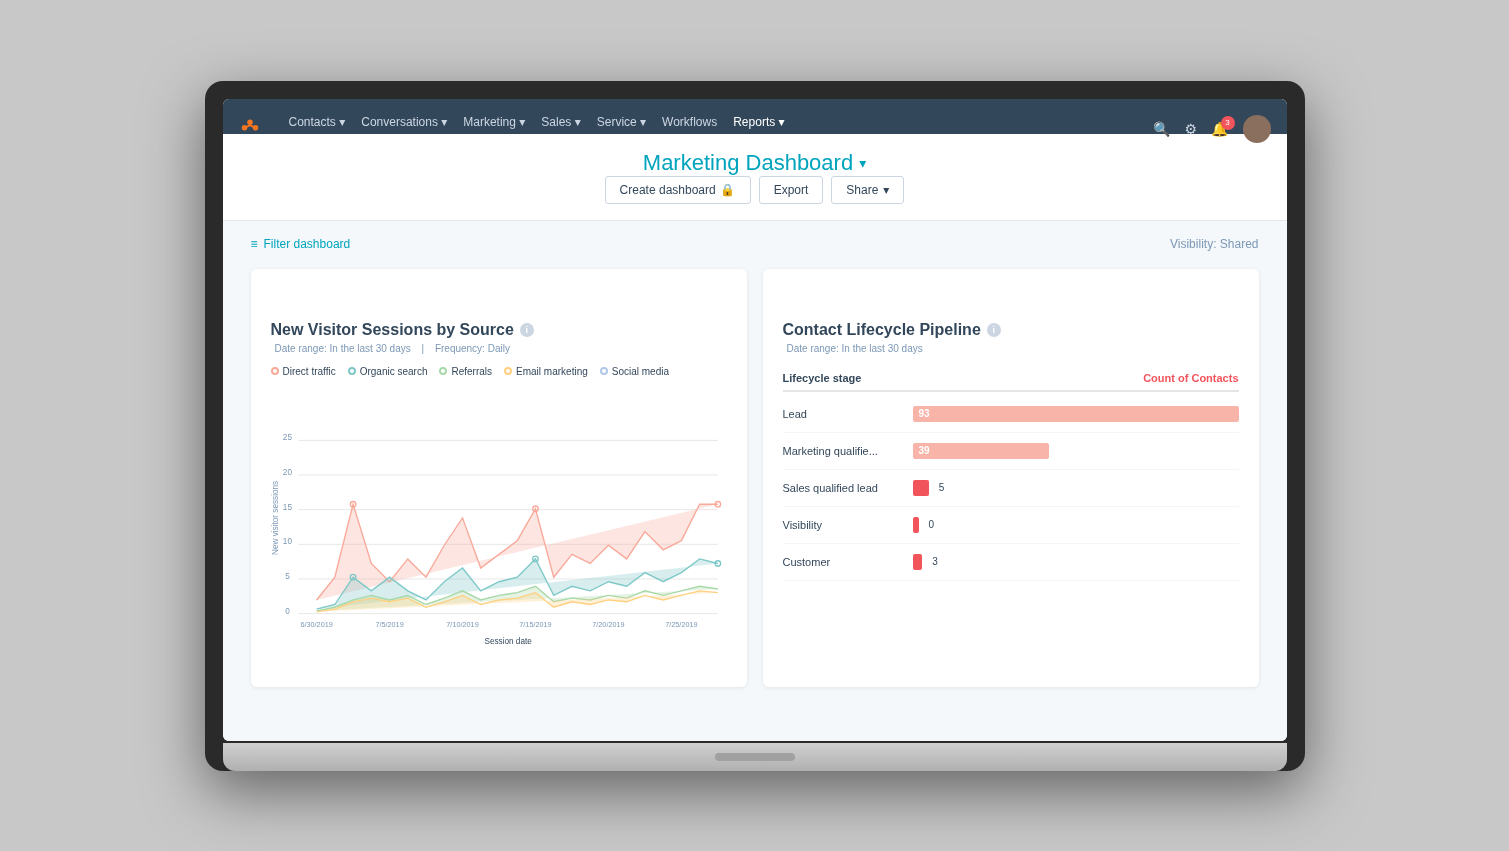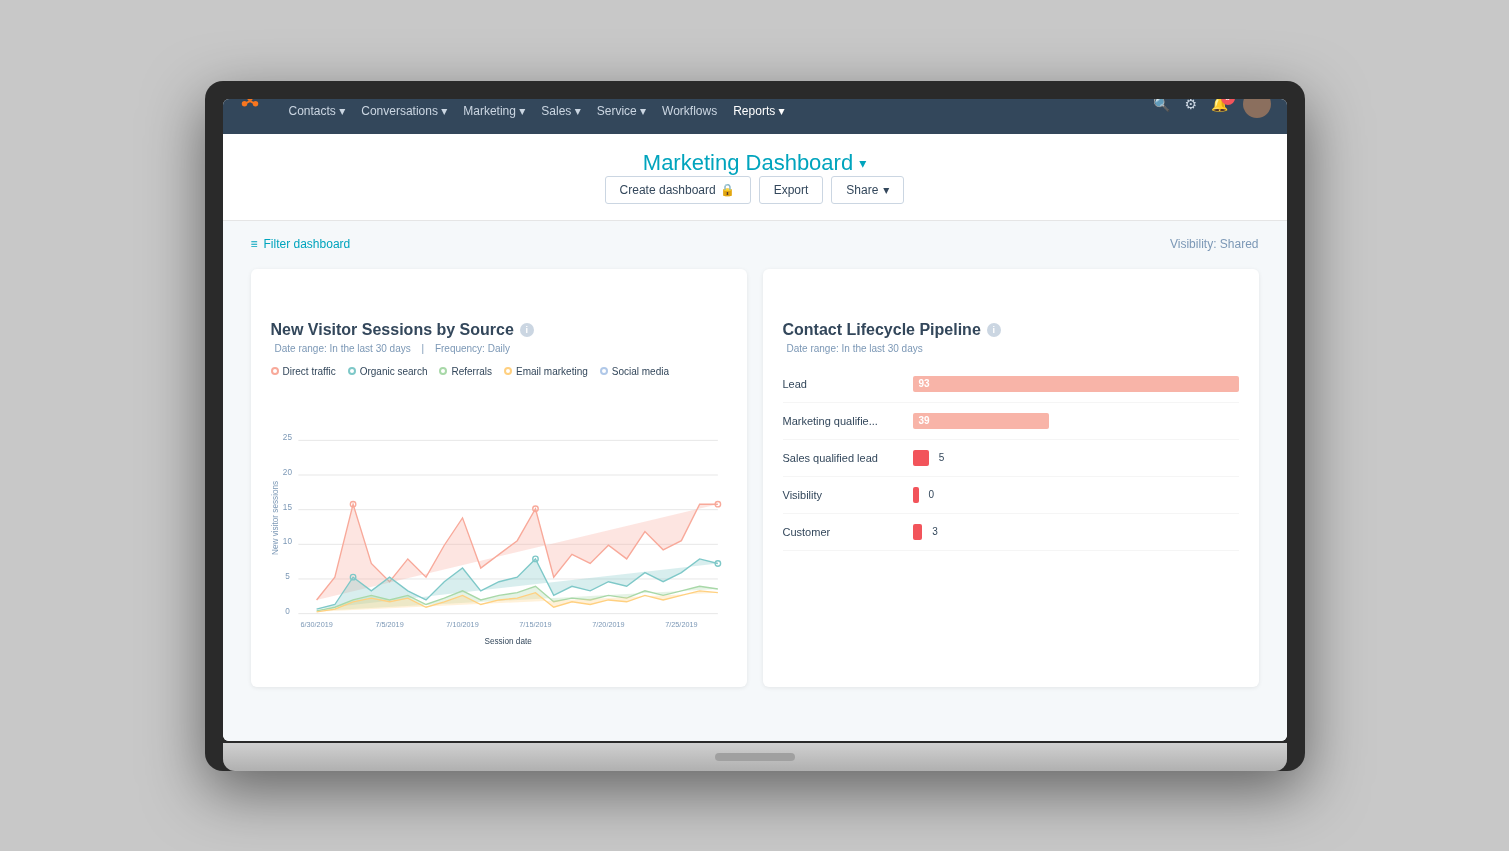--- a/index.html
+++ b/index.html
@@ -41,21 +41,21 @@
       height: 8px;
       background: #a0a0a0;
       border-radius: 4px;
     }
 
     
     .navbar {
       background: #33475b;
       height: 35px;
       display: flex;
-      align-items: flex-end;
+      align-items: flex-start;
       padding: 16px 16px;
       gap: 20px;
     }
 
     .nav-logo {
       color: #f8761f;
       font-size: 20px;
       font-weight: bold;
       margin-right: 8px;
     }
@@ -494,20 +494,24 @@
         <div class="card">
           <div class="card-title">
             <span>Contact Lifecycle Pipeline</span>
             <div class="info-icon">i</div>
           </div>
           <div class="card-subtitle">
             <span>Date range: In the last 30 days</span>
           </div>
 
           <div class="lifecycle-table">
+            <div class="lifecycle-header">
+              <span class="lifecycle-header-left">Lifecycle stage</span>
+              <span class="lifecycle-header-right">Count of Contacts</span>
+            </div>
 
             <div class="lifecycle-row">
               <div class="lifecycle-label">Lead</div>
               <div class="bar-wrapper">
                 <div class="bar-fill large" style="width: 100%;">
                   <span>93</span>
                 </div>
               </div>
             </div>
 

